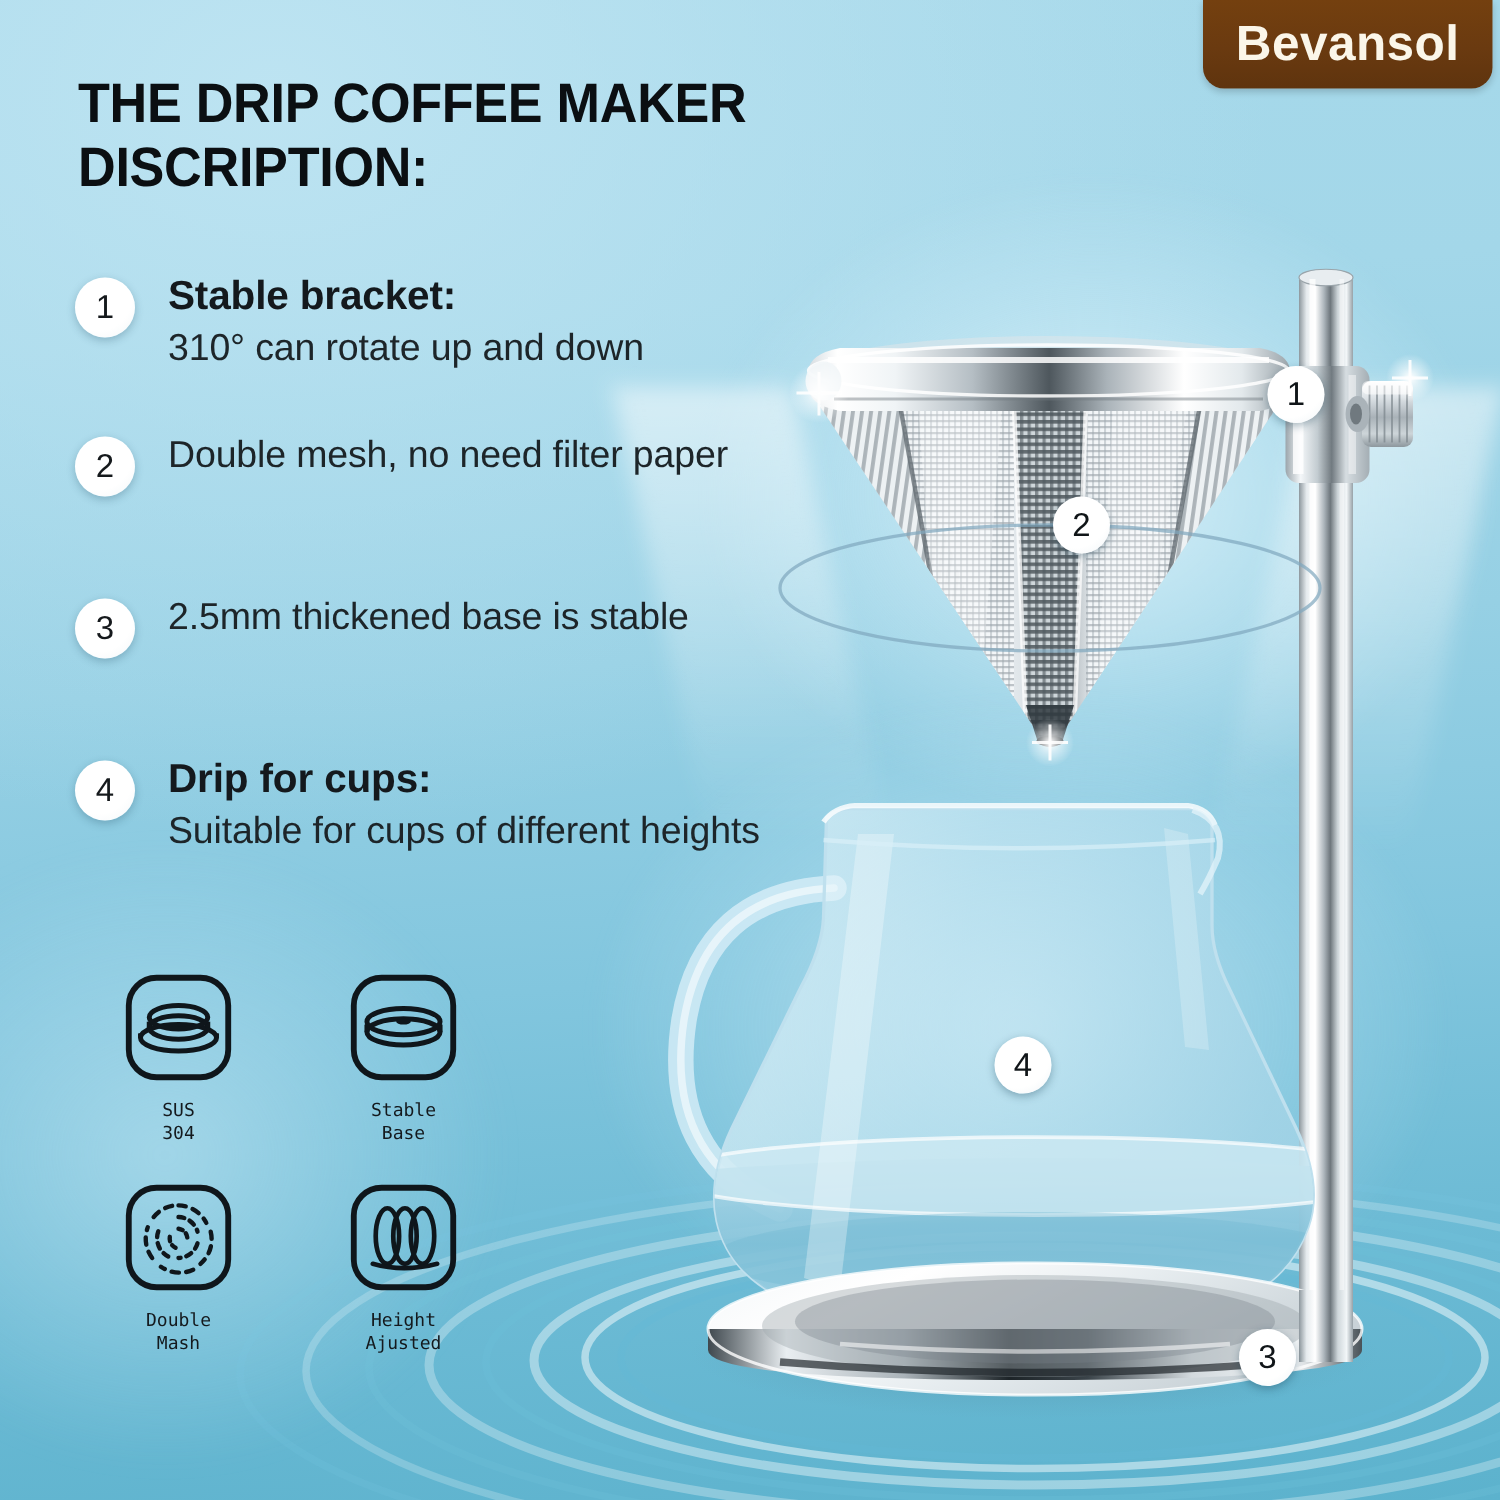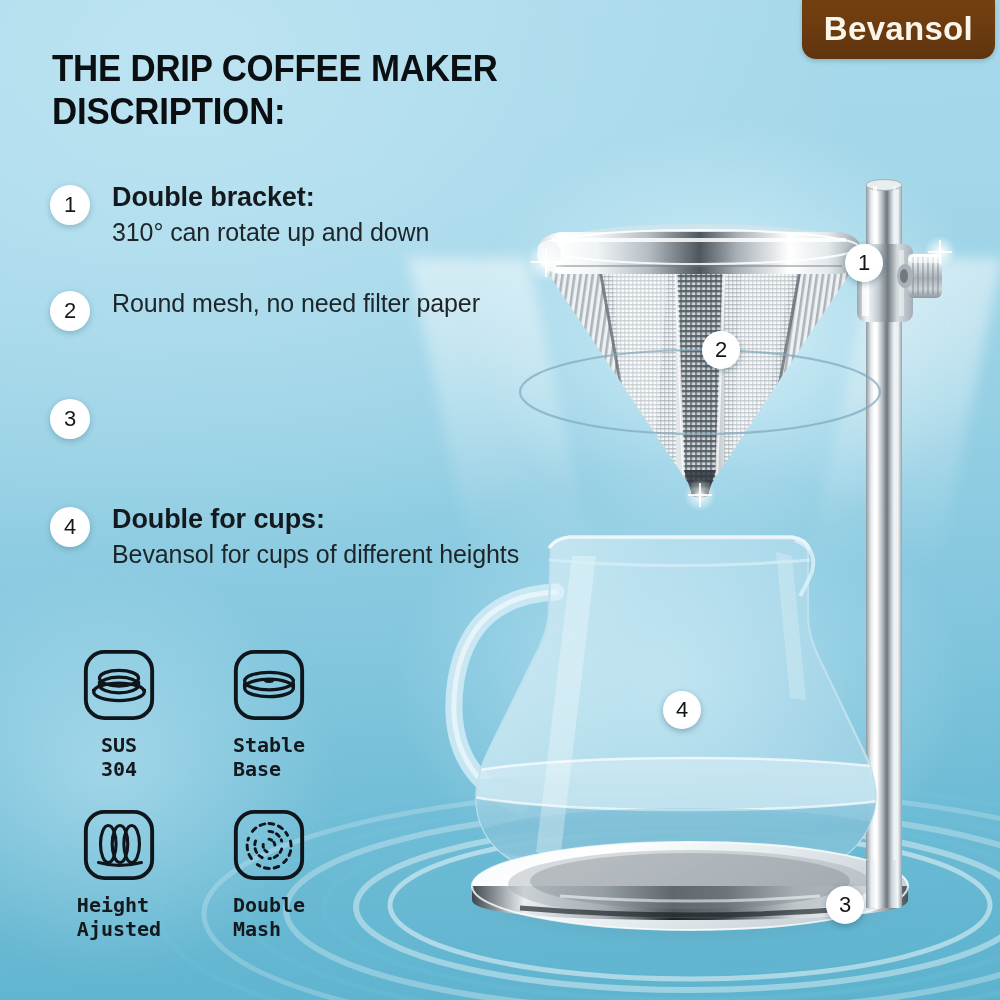--- a/index.html
+++ b/index.html
@@ -164,24 +164,25 @@
     display: flex;
     flex-direction: column;
     align-items: center;
   }
   .spec-icon {
     width: 78px;
     height: 78px;
   }
   .spec-label {
     margin-top: 9px;
+    text-align: center;
     color: #14191d;
     font-family: "DejaVu Sans Mono", monospace;
-    font-size: 20px;
-    font-weight: 700;
+    font-size: 12px;
+    font-weight: 400;
     line-height: 1.22;
     white-space: pre-line;
   }
 
   
   .product { position: absolute; left: 0; top: 0; width: 1000px; height: 1000px; pointer-events: none; }
 
   
   .marker {
     position: absolute;
@@ -478,34 +479,35 @@
   </svg>
 
   <div class="brand">Bevansol</div>
 
   <div class="headline">THE DRIP COFFEE MAKER
 DISCRIPTION:</div>
 
   <div class="features">
     <div class="feature">
       <div class="bullet-badge">1</div>
-      <div class="feature-title">Double bracket:</div>
+      <div class="feature-title">Stable bracket:</div>
       <div class="feature-desc">310° can rotate up and down</div>
     </div>
     <div class="feature">
       <div class="bullet-badge">2</div>
-      <div class="feature-desc">Round mesh, no need filter paper</div>
+      <div class="feature-desc">Double mesh, no need filter paper</div>
     </div>
     <div class="feature">
       <div class="bullet-badge">3</div>
+      <div class="feature-desc">2.5mm thickened base is stable</div>
     </div>
     <div class="feature">
       <div class="bullet-badge">4</div>
-      <div class="feature-title">Double for cups:</div>
-      <div class="feature-desc">Bevansol for cups of different heights</div>
+      <div class="feature-title">Drip for cups:</div>
+      <div class="feature-desc">Suitable for cups of different heights</div>
     </div>
   </div>
 
   <div class="specs">
     <div class="spec">
       <svg class="spec-icon" viewBox="0 0 80 80">
         <rect x="6" y="6" width="68" height="68" rx="19" fill="none" stroke="#0f161b" stroke-width="4"></rect>
         <ellipse cx="40" cy="47" rx="26" ry="9" fill="none" stroke="#0f161b" stroke-width="3.4"></ellipse>
         <path d="M14,44 L14,47" stroke="#0f161b" stroke-width="3.4" fill="none"></path>
         <path d="M66,44 L66,47" stroke="#0f161b" stroke-width="3.4" fill="none"></path>
@@ -522,34 +524,20 @@
       <svg class="spec-icon" viewBox="0 0 80 80">
         <rect x="6" y="6" width="68" height="68" rx="19" fill="none" stroke="#0f161b" stroke-width="4"></rect>
         <ellipse cx="40" cy="43" rx="25" ry="9" fill="none" stroke="#0f161b" stroke-width="3.4"></ellipse>
         <path d="M15,38 L15,43" stroke="#0f161b" stroke-width="3.4" fill="none"></path>
         <path d="M65,38 L65,43" stroke="#0f161b" stroke-width="3.4" fill="none"></path>
         <ellipse cx="40" cy="36" rx="25" ry="9" fill="none" stroke="#0f161b" stroke-width="3.4"></ellipse>
         <ellipse cx="40" cy="36" rx="5" ry="2" fill="#0f161b"></ellipse>
       </svg>
       <div class="spec-label">Stable
 Base</div>
-    </div>
-
-    <div class="spec">
-      <svg class="spec-icon" viewBox="0 0 80 80">
-        <rect x="6" y="6" width="68" height="68" rx="19" fill="none" stroke="#0f161b" stroke-width="4"></rect>
-        <g stroke="#0f161b" stroke-width="3.2" fill="none" stroke-linecap="round">
-          <ellipse cx="29" cy="39" rx="8" ry="19"></ellipse>
-          <ellipse cx="41" cy="39" rx="8" ry="19"></ellipse>
-          <ellipse cx="53" cy="39" rx="8" ry="19"></ellipse>
-          <path d="M19,58 Q40,64 63,58"></path>
-        </g>
-      </svg>
-      <div class="spec-label">Height
-Ajusted</div>
     </div>
 
     <div class="spec">
       <svg class="spec-icon" viewBox="0 0 80 80">
         <rect x="6" y="6" width="68" height="68" rx="19" fill="none" stroke="#0f161b" stroke-width="4"></rect>
         <g stroke="#0f161b" stroke-width="3" stroke-linecap="round" fill="none">
           <path d="M40,18 A22,22 0 0,1 59,30" stroke-dasharray="5 5"></path>
           <path d="M62,36 A22,22 0 0,1 55,58" stroke-dasharray="5 5"></path>
           <path d="M50,62 A22,22 0 0,1 28,60" stroke-dasharray="5 5"></path>
           <path d="M22,54 A22,22 0 0,1 19,33" stroke-dasharray="5 5"></path>
@@ -557,20 +545,34 @@
           <path d="M40,26 A14,14 0 0,1 53,36" stroke-dasharray="4 4"></path>
           <path d="M53,44 A14,14 0 0,1 40,54" stroke-dasharray="4 4"></path>
           <path d="M33,53 A14,14 0 0,1 27,34" stroke-dasharray="4 4"></path>
           <path d="M40,34 A7,7 0 0,1 46,42" stroke-dasharray="3 3"></path>
           <path d="M38,47 A7,7 0 0,1 35,37" stroke-dasharray="3 3"></path>
         </g>
       </svg>
       <div class="spec-label">Double
 Mash</div>
     </div>
+
+    <div class="spec">
+      <svg class="spec-icon" viewBox="0 0 80 80">
+        <rect x="6" y="6" width="68" height="68" rx="19" fill="none" stroke="#0f161b" stroke-width="4"></rect>
+        <g stroke="#0f161b" stroke-width="3.2" fill="none" stroke-linecap="round">
+          <ellipse cx="29" cy="39" rx="8" ry="19"></ellipse>
+          <ellipse cx="41" cy="39" rx="8" ry="19"></ellipse>
+          <ellipse cx="53" cy="39" rx="8" ry="19"></ellipse>
+          <path d="M19,58 Q40,64 63,58"></path>
+        </g>
+      </svg>
+      <div class="spec-label">Height
+Ajusted</div>
+    </div>
   </div>
 
   <div class="marker" id="marker-1">1</div>
   <div class="marker" id="marker-2">2</div>
   <div class="marker" id="marker-3">3</div>
   <div class="marker" id="marker-4">4</div>
 
 </div>
 
 </body></html>

